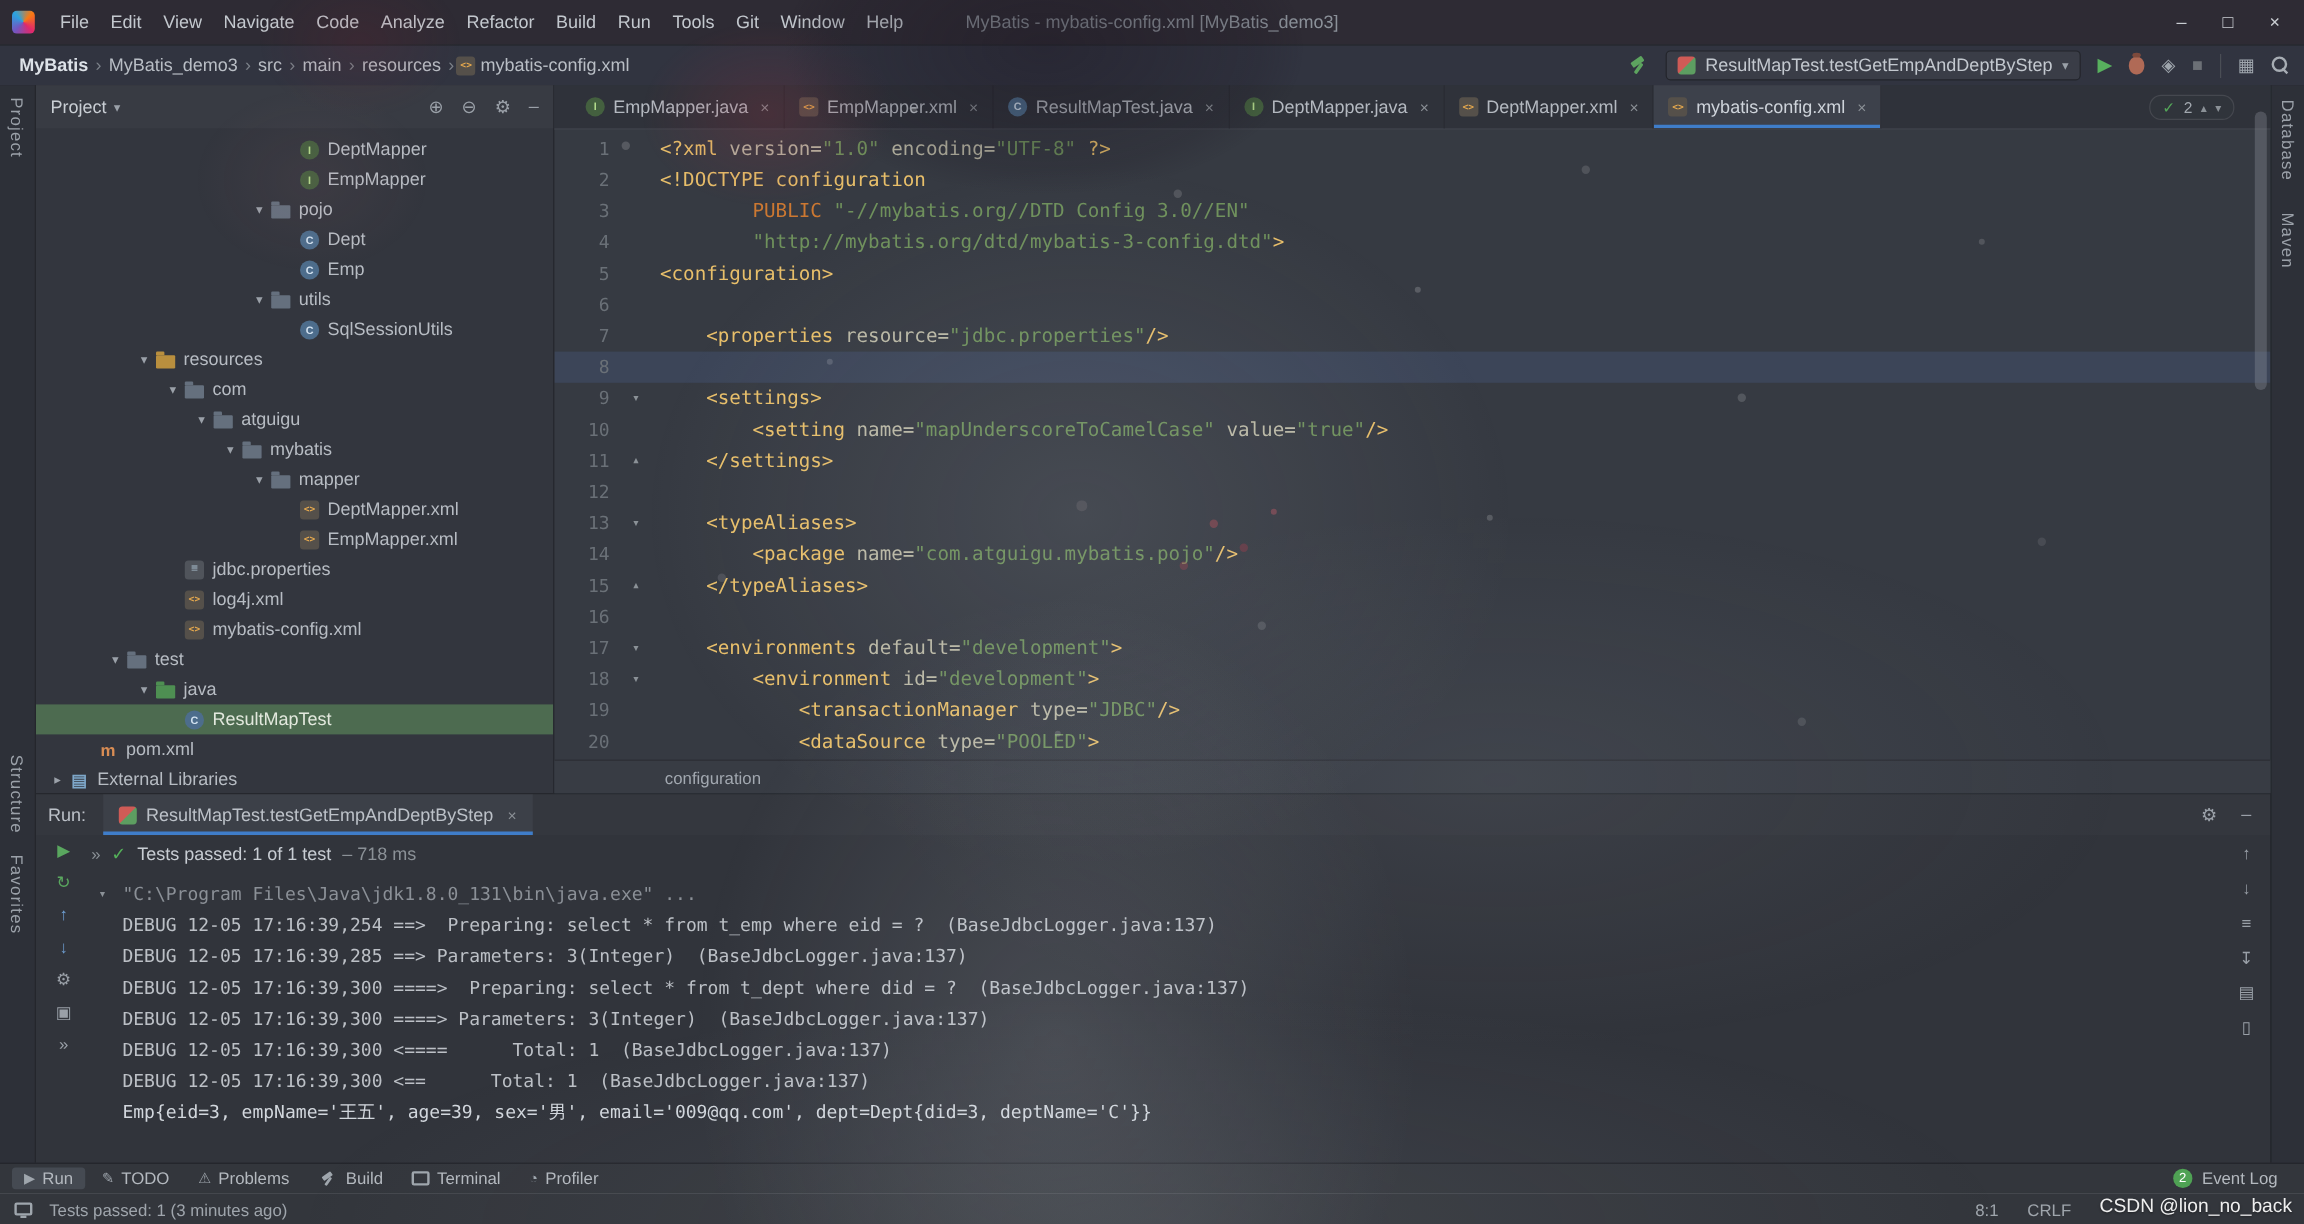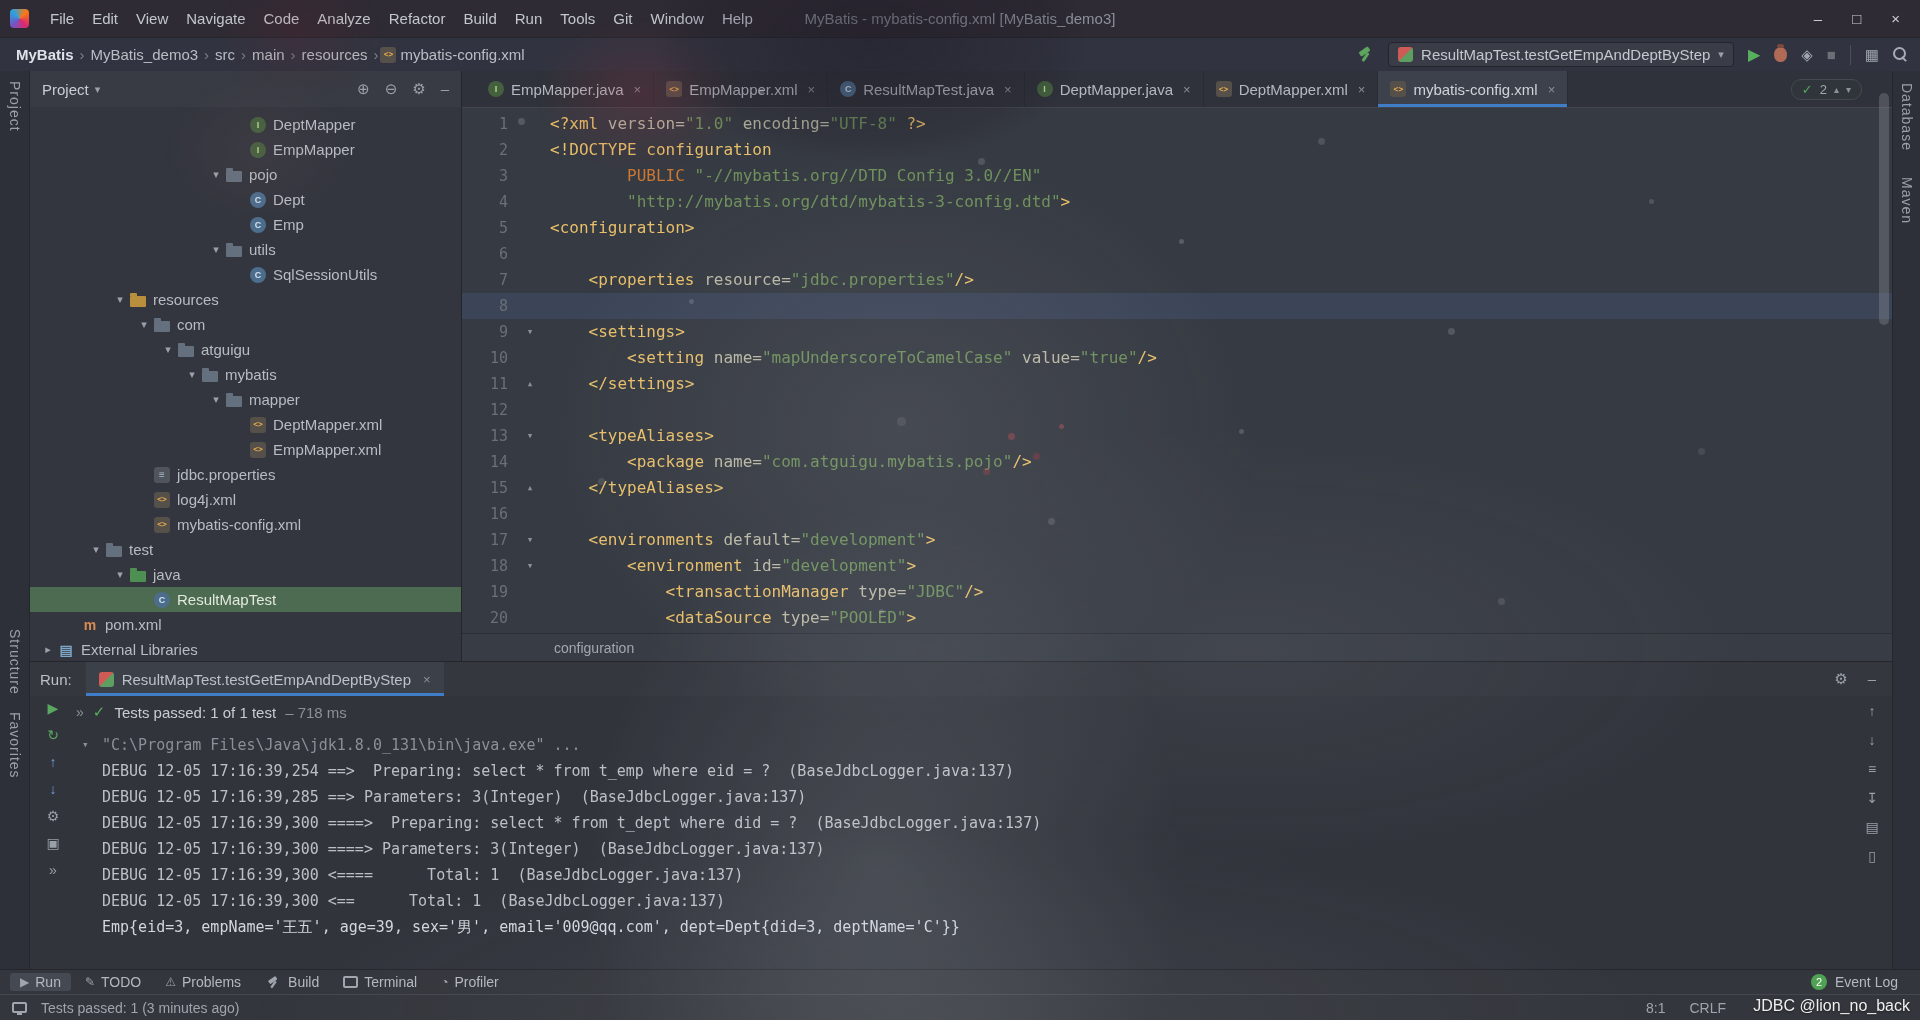--- a/index.html
+++ b/index.html
@@ -638,17 +638,17 @@
 
   <div class="statusbar">
     <span class="css-monitor"></span>
     <span>Tests passed: 1 (3 minutes ago)</span>
     <div class="sb-right">
       <span>8:1</span>
       <span>CRLF</span>
     </div>
   </div>
 
-  <div class="watermark">JDBC @lion_no_back</div>
+  <div class="watermark">CSDN @lion_no_back</div>
 </div>
 
 <div class="bg-overlay"></div>
 <div class="snow"></div>
 
 </body></html>

